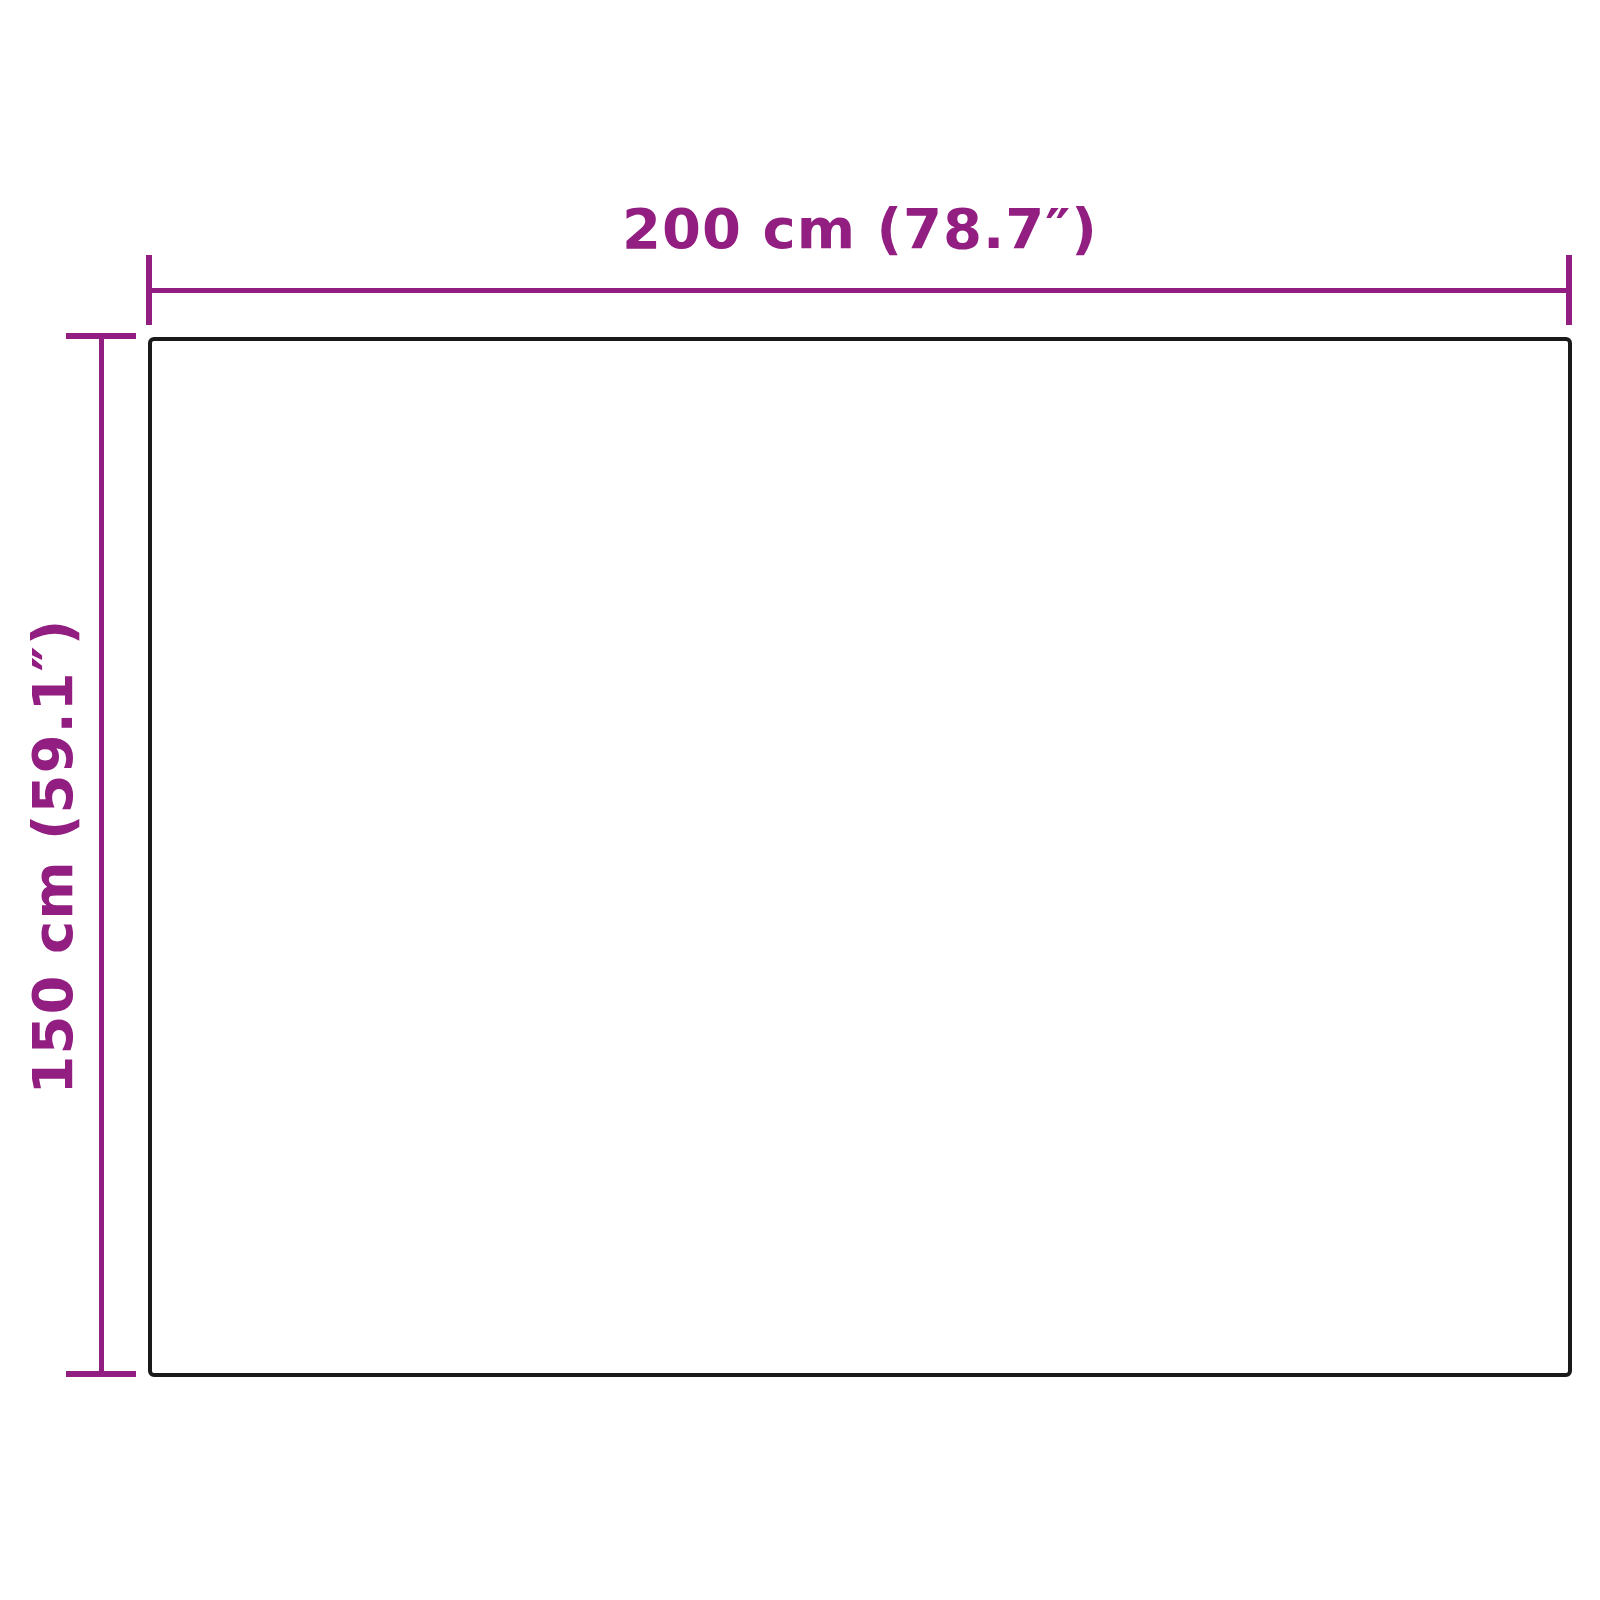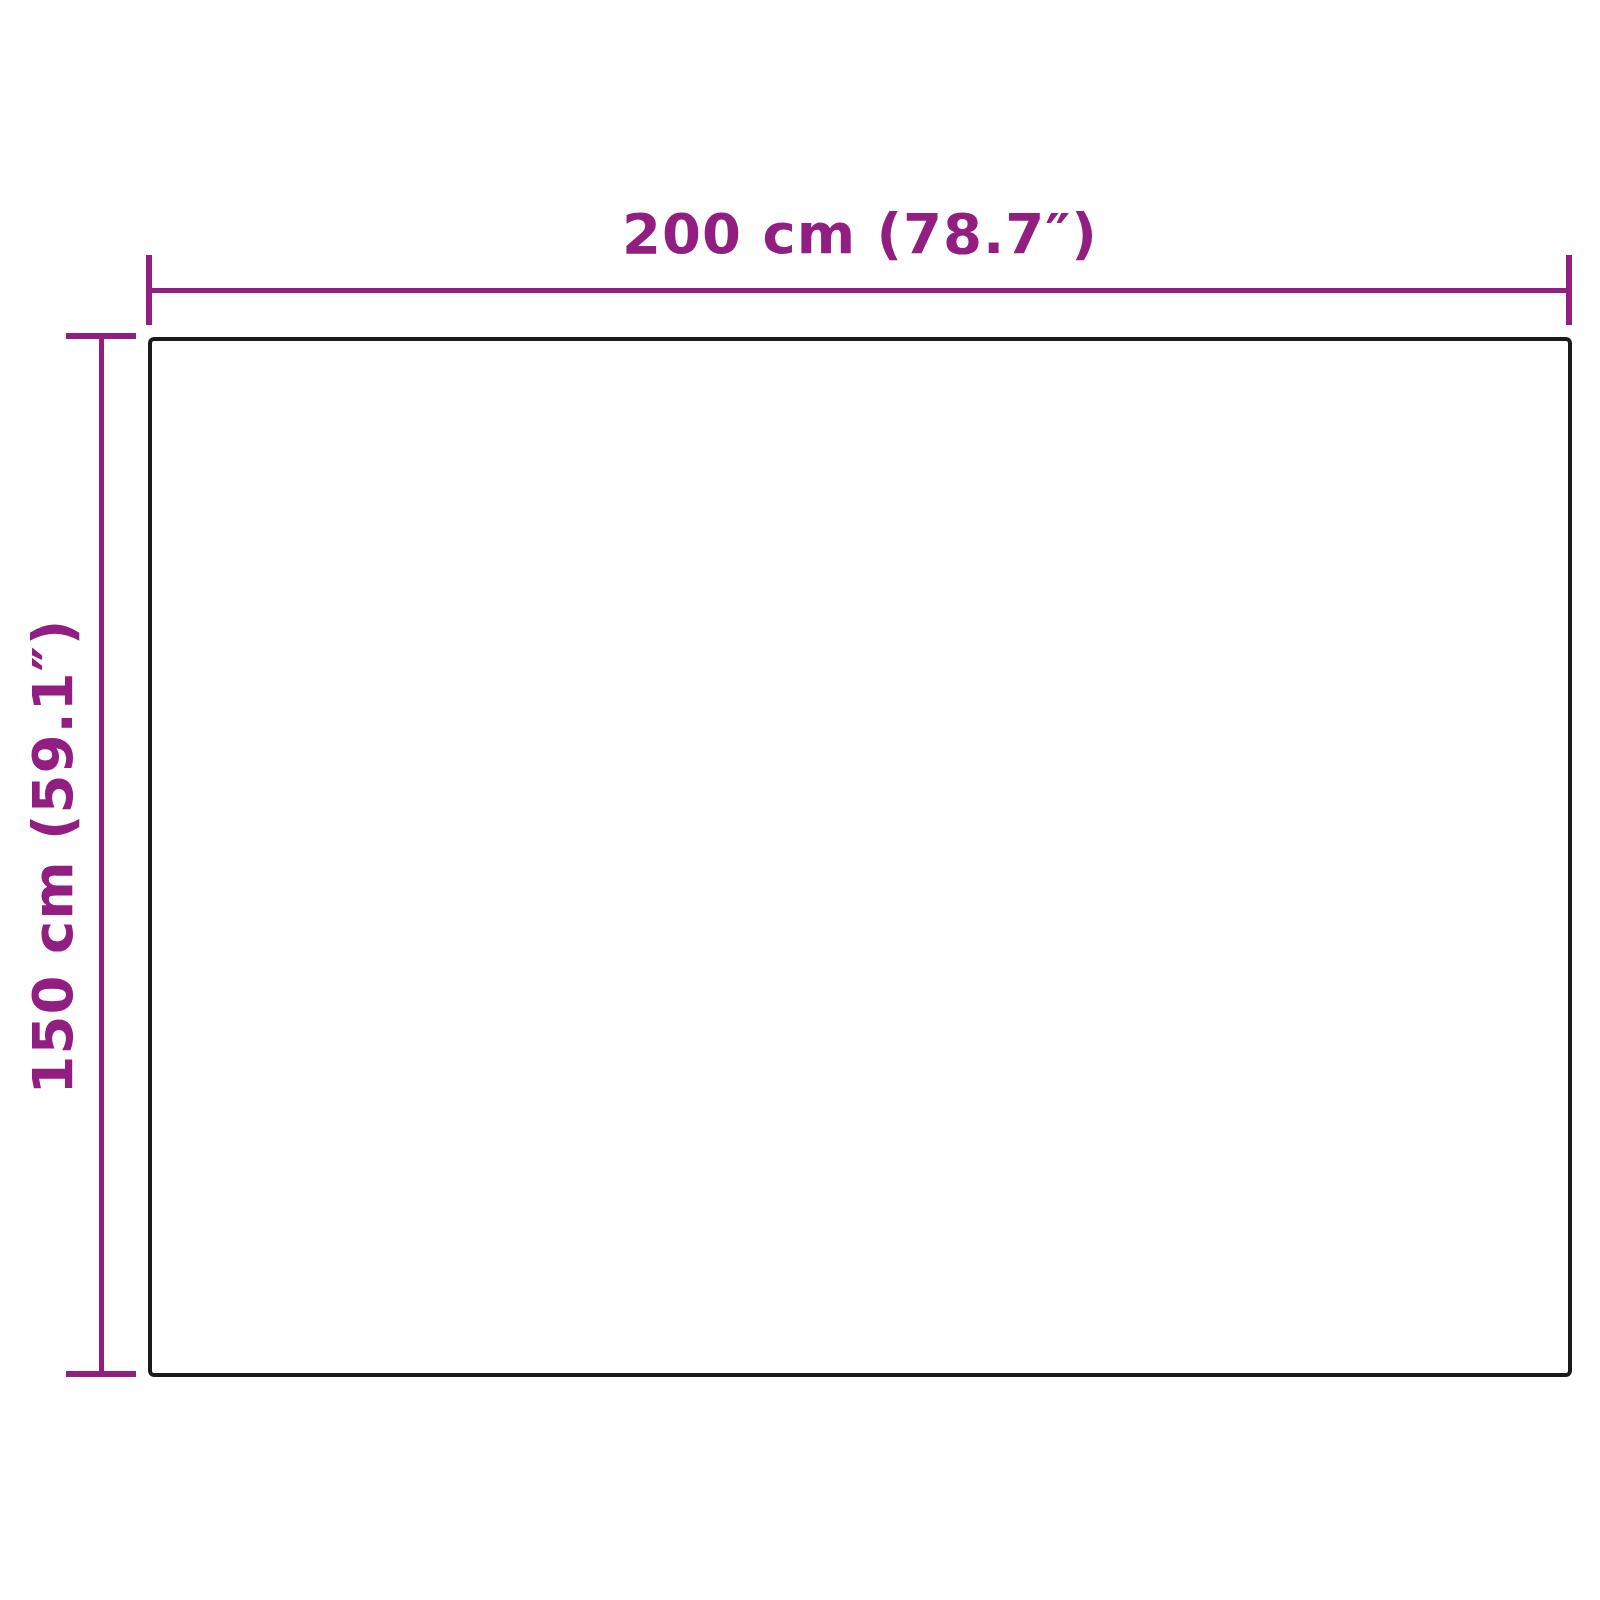--- a/index.html
+++ b/index.html
@@ -79,21 +79,21 @@
     font-size: 56px;
     letter-spacing: 1px;
     white-space: nowrap;
   }
   .width-label-wrap {
     left: 148px;
     top: 196px;
     width: 1424px;
     height: 70px;
     display: flex;
-    align-items: flex-end;
+    align-items: flex-start;
     justify-content: center;
     position: absolute;
   }
   .height-label-wrap {
     left: 8px;
     top: 337px;
     width: 90px;
     height: 1038px;
     display: flex;
     align-items: center;

